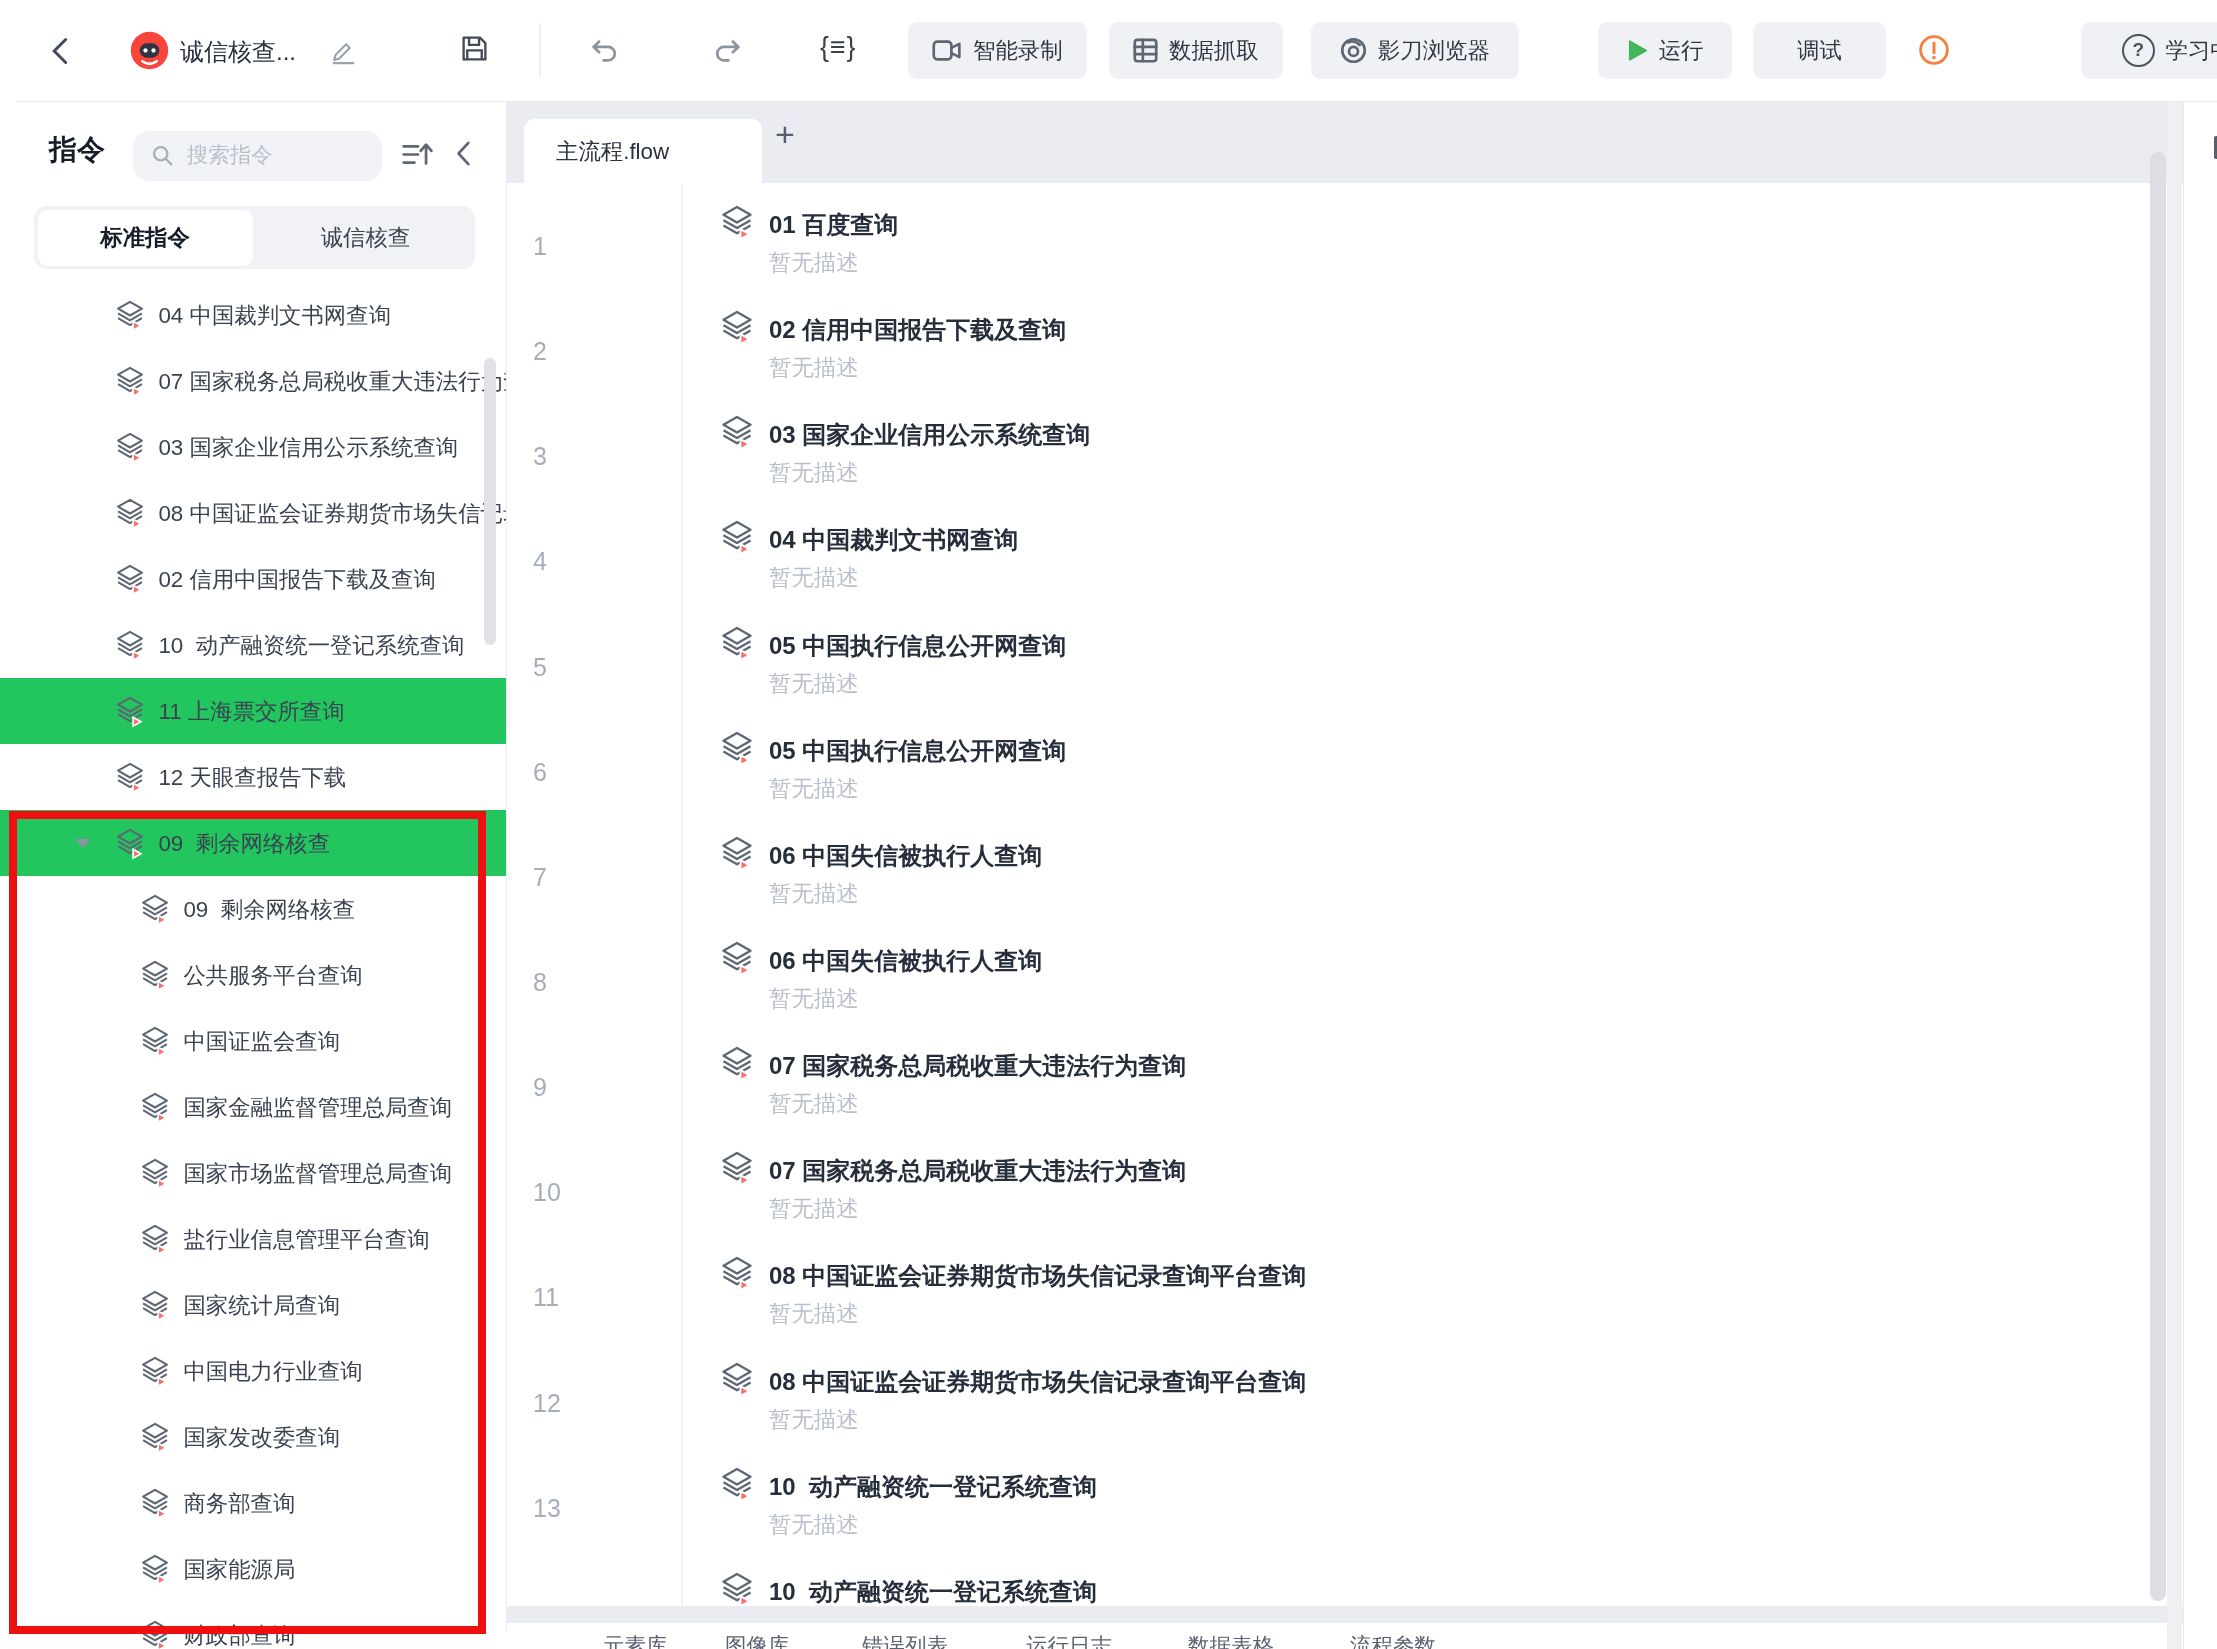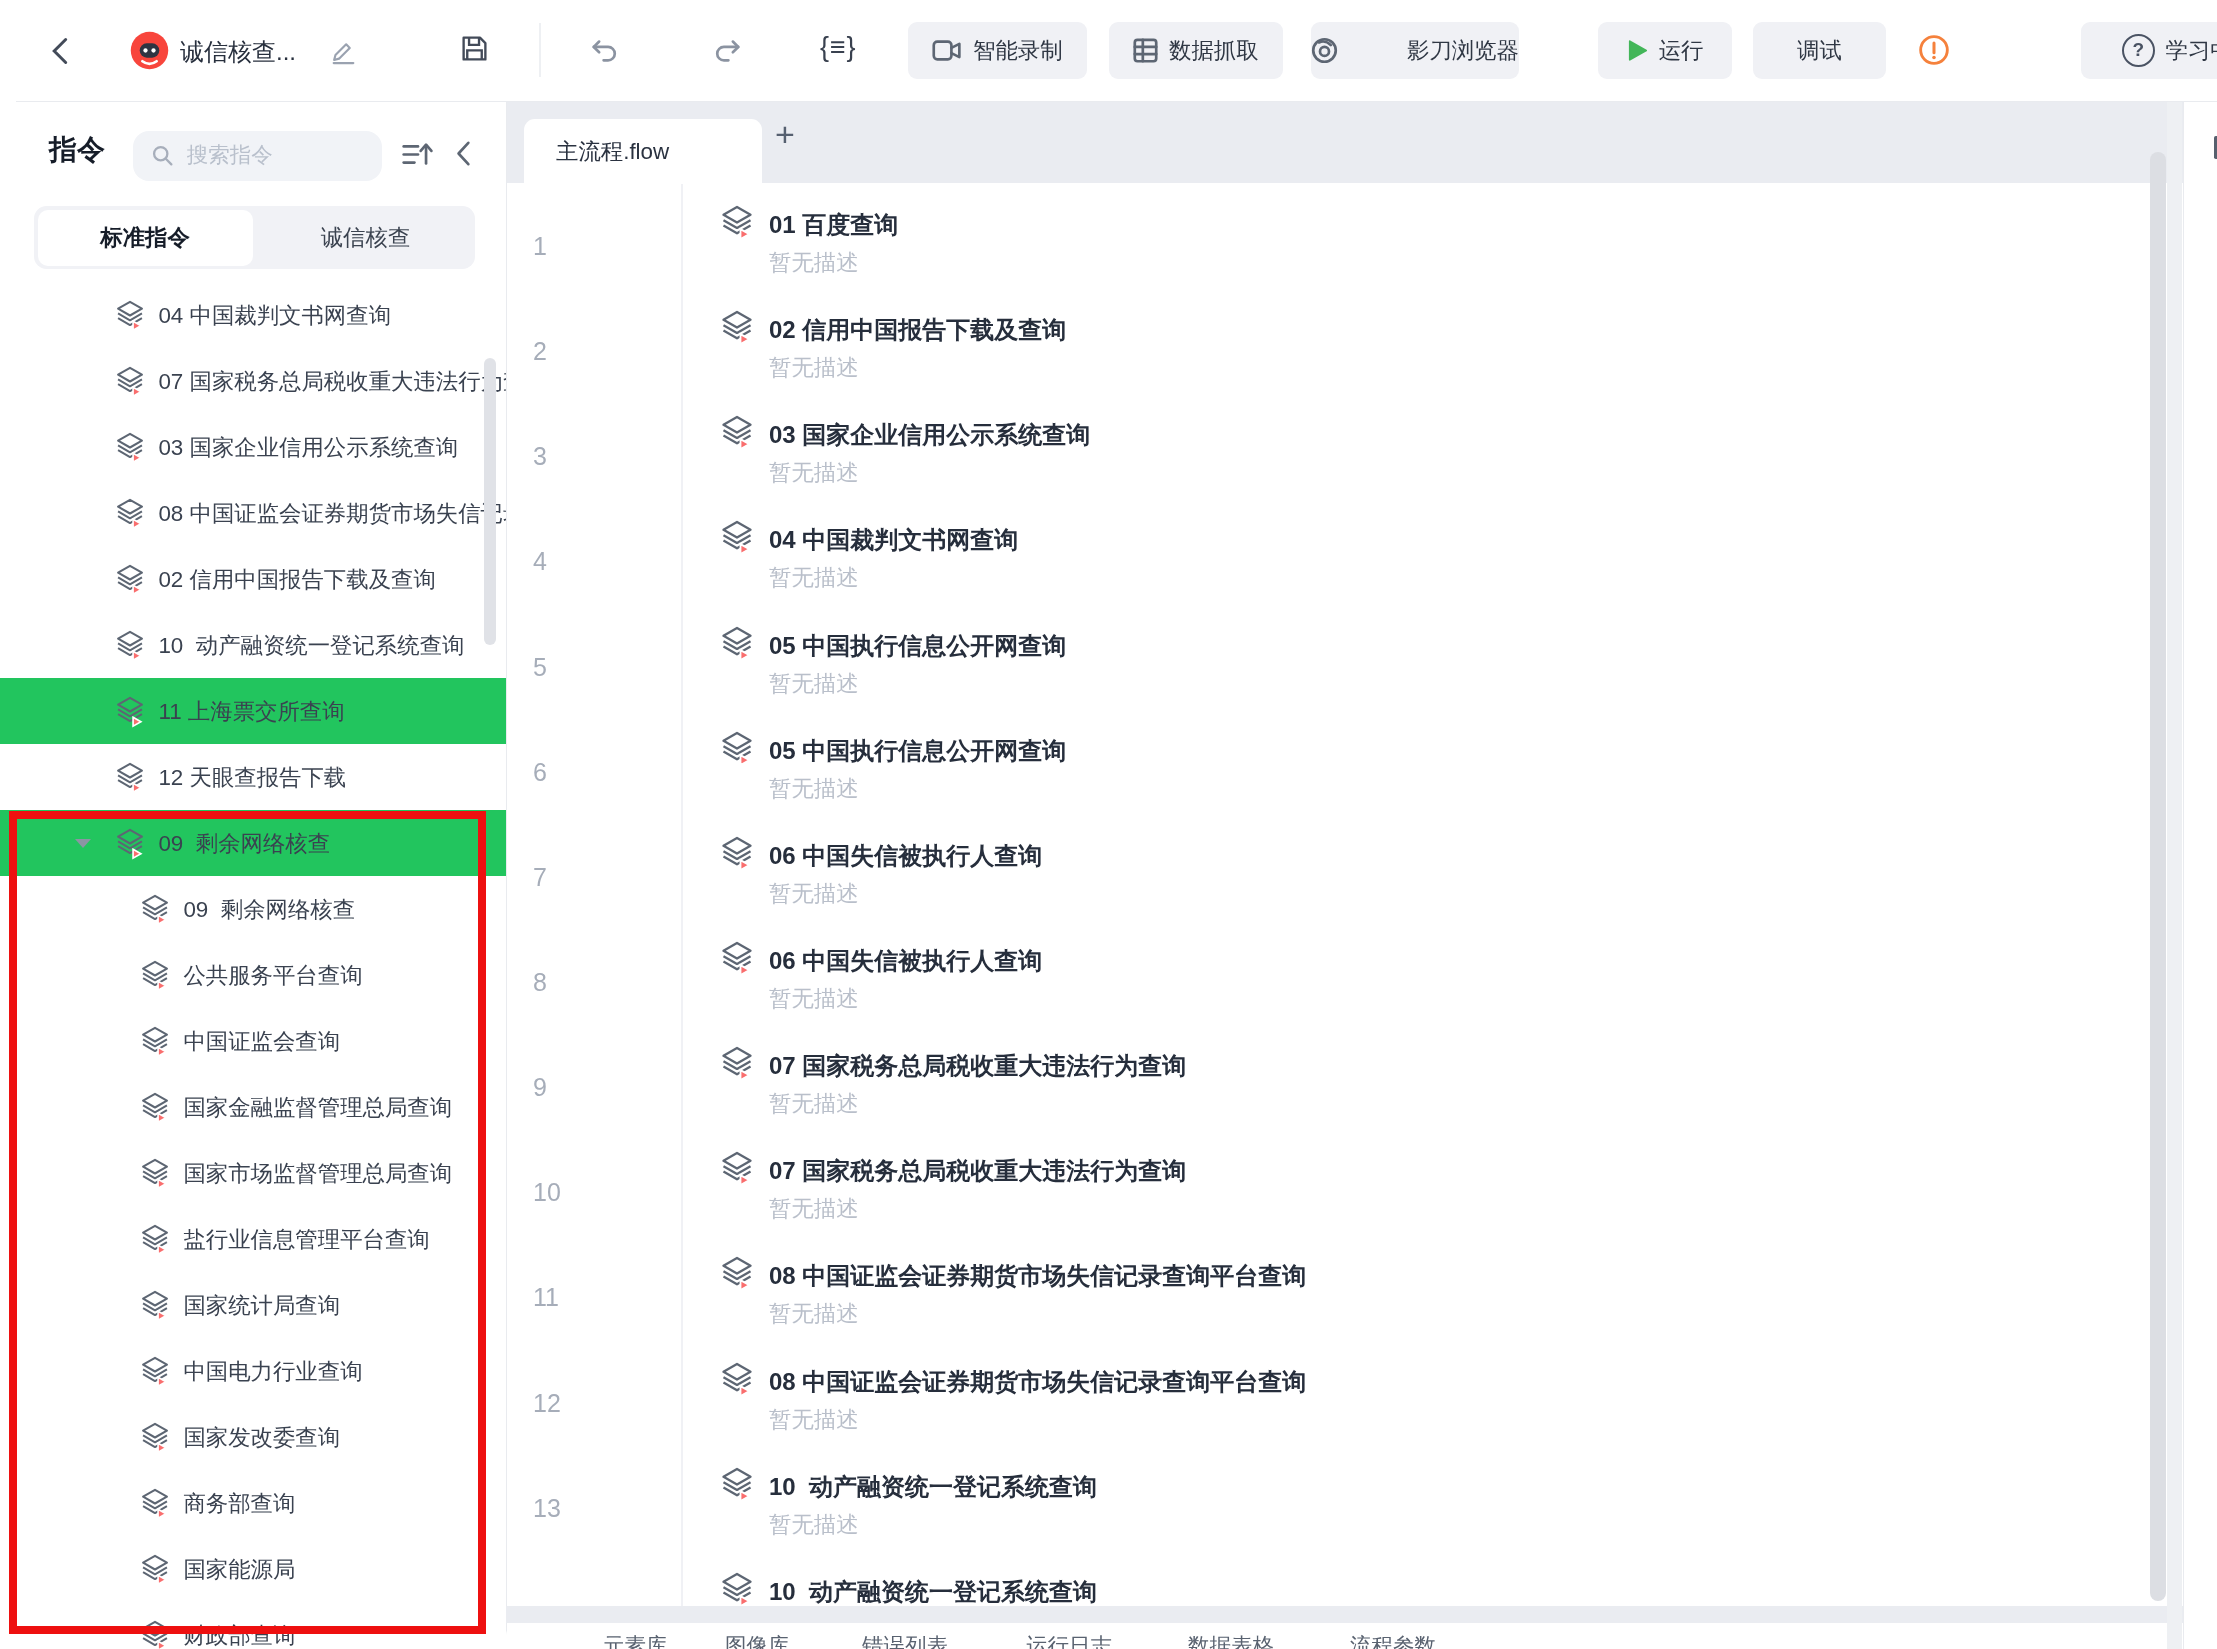--- a/index.html
+++ b/index.html
@@ -118,21 +118,21 @@
     </div>
     <div class="pill" style="left:1093px;width:174px;">
       <span><svg width="25" height="25" viewBox="0 0 28 28" fill="none" stroke="#5d6673" stroke-width="3" stroke-linejoin="round" stroke-linecap="round">
             <rect x="2" y="2" width="24" height="24" rx="3"></rect>
             <line x1="11" y1="2" x2="11" y2="26"></line>
             <line x1="2" y1="10" x2="26" y2="10"></line>
             <line x1="2" y1="18" x2="26" y2="18"></line>
           </svg></span>
       <span>数据抓取</span>
     </div>
-    <div class="pill" style="left:1295px;width:208px;justify-content:space-between;">
+    <div class="pill" style="left:1295px;width:208px;">
       <span><svg width="27" height="27" viewBox="0 0 30 30" fill="none" stroke="#5d6673" stroke-width="3" stroke-linejoin="round" stroke-linecap="round">
             <circle cx="15" cy="15" r="12.5"></circle>
             <circle cx="15" cy="16" r="5"></circle>
             <path d="M9 6 q7 -3 13 3"></path>
           </svg></span>
       <span>影刀浏览器</span>
     </div>
     <div class="pill" style="left:1582px;width:134px;">
       <span><svg width="21.5" height="23" viewBox="0 0 24 26">
             <path d="M3 2.5 L21.5 13 L3 23.5 Z" fill="#43b659" stroke="#43b659" stroke-width="2" stroke-linejoin="round"></path>

